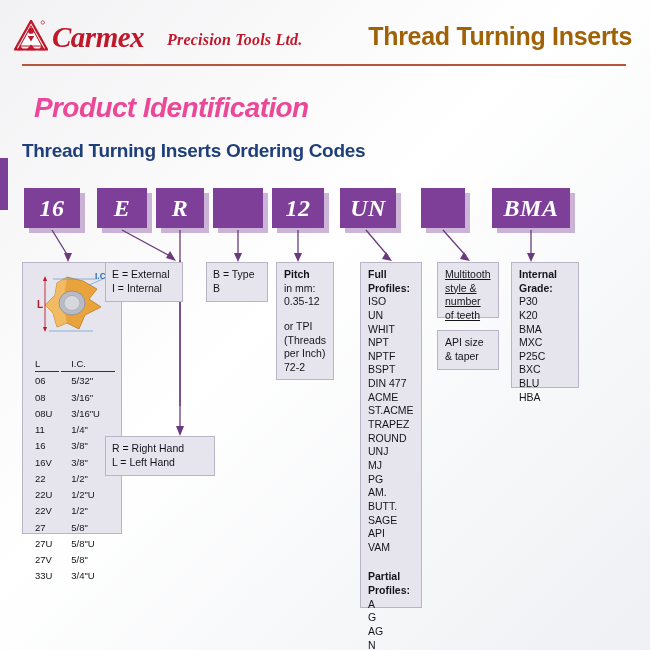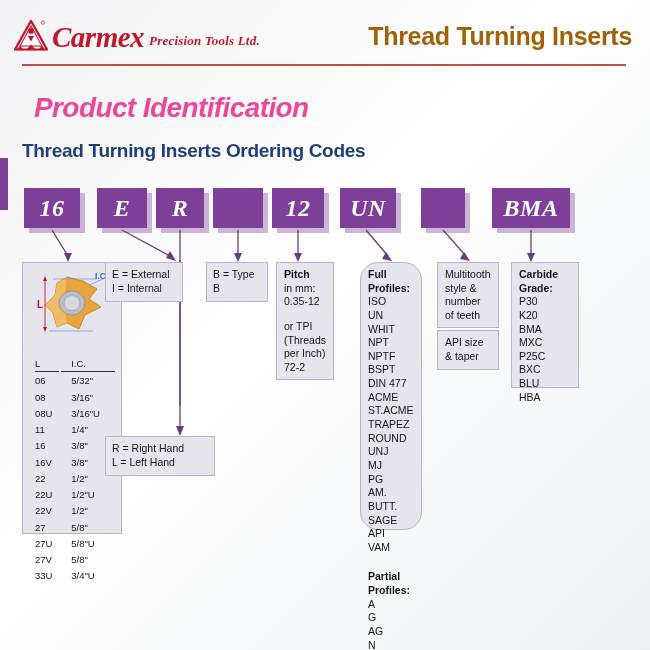--- a/index.html
+++ b/index.html
@@ -14,21 +14,21 @@
   
   .header{position:absolute;left:0;top:0;width:650px;height:68px;}
   .logo-wrap{position:absolute;left:14px;top:20px;display:flex;align-items:flex-end;text-align:center;}
   .logo-mark{width:34px;height:32px;margin-right:4px;}
   .logo-name{
     font-family:"Liberation Serif",serif;font-style:italic;font-weight:bold;
     font-size:29px;color:#c0172a;line-height:1;letter-spacing:-0.5px;
   }
   .logo-sub{
     font-family:"Liberation Serif",serif;font-style:italic;font-weight:bold;
-    font-size:13px;color:#c0172a;margin-left:5px;margin-bottom:3px;letter-spacing:0.2px;
+    font-size:16px;color:#c0172a;margin-left:23px;margin-bottom:3px;letter-spacing:0.2px;
   }
   .header-title{
     position:absolute;right:18px;top:22px;
     font-size:25px;font-weight:bold;color:#a16207;letter-spacing:-0.3px;
   }
   .header-rule{
     position:absolute;left:22px;top:64px;width:604px;height:1.5px;
     background:#b8553f;
   }
 
@@ -250,21 +250,21 @@
     <div class="hd">Pitch</div>
     <div>in mm:</div>
     <div>0.35-12</div>
     <div style="height:11px"></div>
     <div>or TPI</div>
     <div>(Threads</div>
     <div>per Inch)</div>
     <div>72-2</div>
   </div>
 
-  <div class="listbox" style="left:360px;top:262px;width:62px;height:268px;border-radius:18px;">
+  <div class="listbox" style="left:360px;top:262px;width:62px;height:346px;">
     <div class="hd">Full</div>
     <div class="hd">Profiles:</div>
     <div id="full-profiles-list">
         <div>ISO</div>
         <div>UN</div>
         <div>WHIT</div>
         <div>NPT</div>
         <div>NPTF</div>
         <div>BSPT</div>
         <div>DIN 477</div>
@@ -284,33 +284,33 @@
     <div class="hd">Profiles:</div>
     <div id="partial-profiles-list">
         <div>A</div>
         <div>G</div>
         <div>AG</div>
         <div>N</div>
         <div>Q</div>
       </div>
   </div>
 
-  <div class="listbox" style="left:437px;top:262px;width:62px;height:66px;">
+  <div class="listbox" style="left:437px;top:262px;width:62px;height:56px;text-decoration:underline;">
     <div>Multitooth</div>
     <div>style &amp;</div>
     <div>number</div>
     <div>of teeth</div>
   </div>
   <div class="listbox" style="left:437px;top:330px;width:62px;height:40px;">
     <div>API size</div>
     <div>&amp; taper</div>
   </div>
 
   <div class="listbox" style="left:511px;top:262px;width:68px;height:126px;">
-    <div class="hd">Carbide</div>
+    <div class="hd">Internal</div>
     <div class="hd">Grade:</div>
     <div id="grade-list">
         <div>P30</div>
         <div>K20</div>
         <div>BMA</div>
         <div>MXC</div>
         <div>P25C</div>
         <div>BXC</div>
         <div>BLU</div>
         <div>HBA</div>

